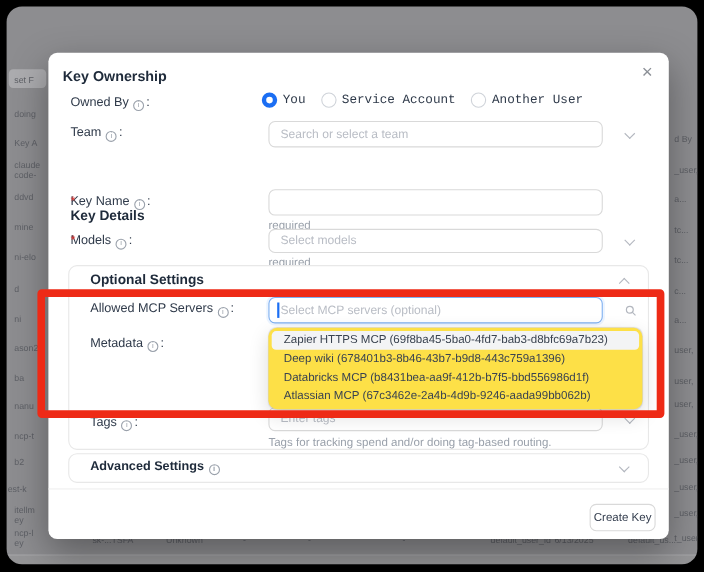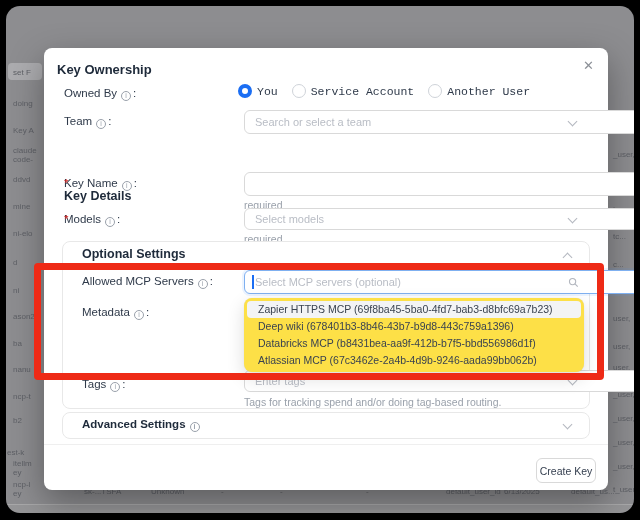--- a/index.html
+++ b/index.html
@@ -15,21 +15,21 @@
   .modal { position:absolute; left:38px; top:42px; width:564px; height:442px; background:#ffffff; border-radius:8px; box-shadow:0 12px 34px rgba(0,0,0,0.35); z-index:10; }
   .modal * { position:absolute; }
   .m-title { left:13px; top:14px; font-size:13px; font-weight:bold; color:#1e2a3a; }
   .m-close { left:539px; top:10px; font-size:13px; color:#8c9097; cursor:pointer; }
   .lbl { font-size:11.5px; color:#2f3a4a; white-space:nowrap; }
   .heading { font-size:12.5px; font-weight:bold; color:#1e2a3a; }
   .req { color:#e02e2a; margin-right:2px; font-size:11.5px; }
   .info { display:inline-flex; position:static; width:10px; height:10px; border:1px solid #9aa1ab; border-radius:50%; color:#9aa1ab; font-size:7px; line-height:8px; align-items:center; justify-content:center; margin:0 2px 0 4px; vertical-align:-1px; font-style:normal; }
   .colon { position:static; }
 
-  input.ctl { left:200px; width:396px; height:24px; border:1px solid #d9d9d9; border-radius:6px; padding:0 10px; font-size:11px; color:#333; font-family:"Liberation Sans", sans-serif; outline:none; background:#fff; }
+  input.ctl { left:200px; width:304px; height:24px; border:1px solid #d9d9d9; border-radius:6px; padding:0 10px; font-size:11px; color:#333; font-family:"Liberation Sans", sans-serif; outline:none; background:#fff; }
   input.ctl::placeholder { color:#b9bdc5; }
   .chev { width:7px; height:7px; border-right:1.4px solid #b3b7bf; border-bottom:1.4px solid #b3b7bf; transform:rotate(45deg); }
   .chev.up { transform:rotate(-135deg); }
   .hint { font-size:10.5px; color:#9aa1ab; }
 
   
   .radio-group { left:194px; top:36px; display:flex; gap:14px; }
   .radio-item { position:static; display:flex; align-items:center; gap:5px; cursor:pointer; }
   .radio { position:static; width:14px; height:14px; border-radius:50%; border:1px solid #cfd3d9; background:#fff; flex:0 0 auto; }
   .radio.sel { border:4.5px solid #1b6ef3; }
@@ -68,21 +68,21 @@
       <span class="bg-frag" style="left: 7px; top: 169px;">ddvd</span>
       <span class="bg-frag" style="left: 7px; top: 196px;">mine</span>
       <span class="bg-frag" style="left: 7px; top: 223px;">ni-elo</span>
       <span class="bg-frag" style="left: 7px; top: 252px;">d</span>
       <span class="bg-frag" style="left: 7px; top: 280px;">ni</span>
       <span class="bg-frag" style="left: 7px; top: 306px;">ason2</span>
       <span class="bg-frag" style="left: 7px; top: 333px;">ba</span>
       <span class="bg-frag" style="left: 7px; top: 359px;">nanu</span>
       <span class="bg-frag" style="left: 7px; top: 386px;">ncp-t</span>
       <span class="bg-frag" style="left: 7px; top: 410px;">b2</span>
-      <span class="bg-frag" style="left: 1px; top: 434px; margin-top: 8px;">est-k</span>
+      <span class="bg-frag" style="left: 1px; top: 434px;">est-k</span>
       <span class="bg-frag" style="left: 7px; top: 453px;">itellm</span>
       <span class="bg-frag" style="left: 7px; top: 462px;">ey</span>
       <span class="bg-frag" style="left: 7px; top: 474px;">ncp-l</span>
       <span class="bg-frag" style="left: 7px; top: 483px;">ey</span>
     </div>
   <div id="bg-right">
       <span class="bg-frag" style="left: 607px; top: 116px;">d By</span>
       <span class="bg-frag" style="left: 607px; top: 144px;">_user,</span>
       <span class="bg-frag" style="left: 607px; top: 171px;">a...</span>
       <span class="bg-frag" style="left: 607px; top: 199px;">tc...</span>

